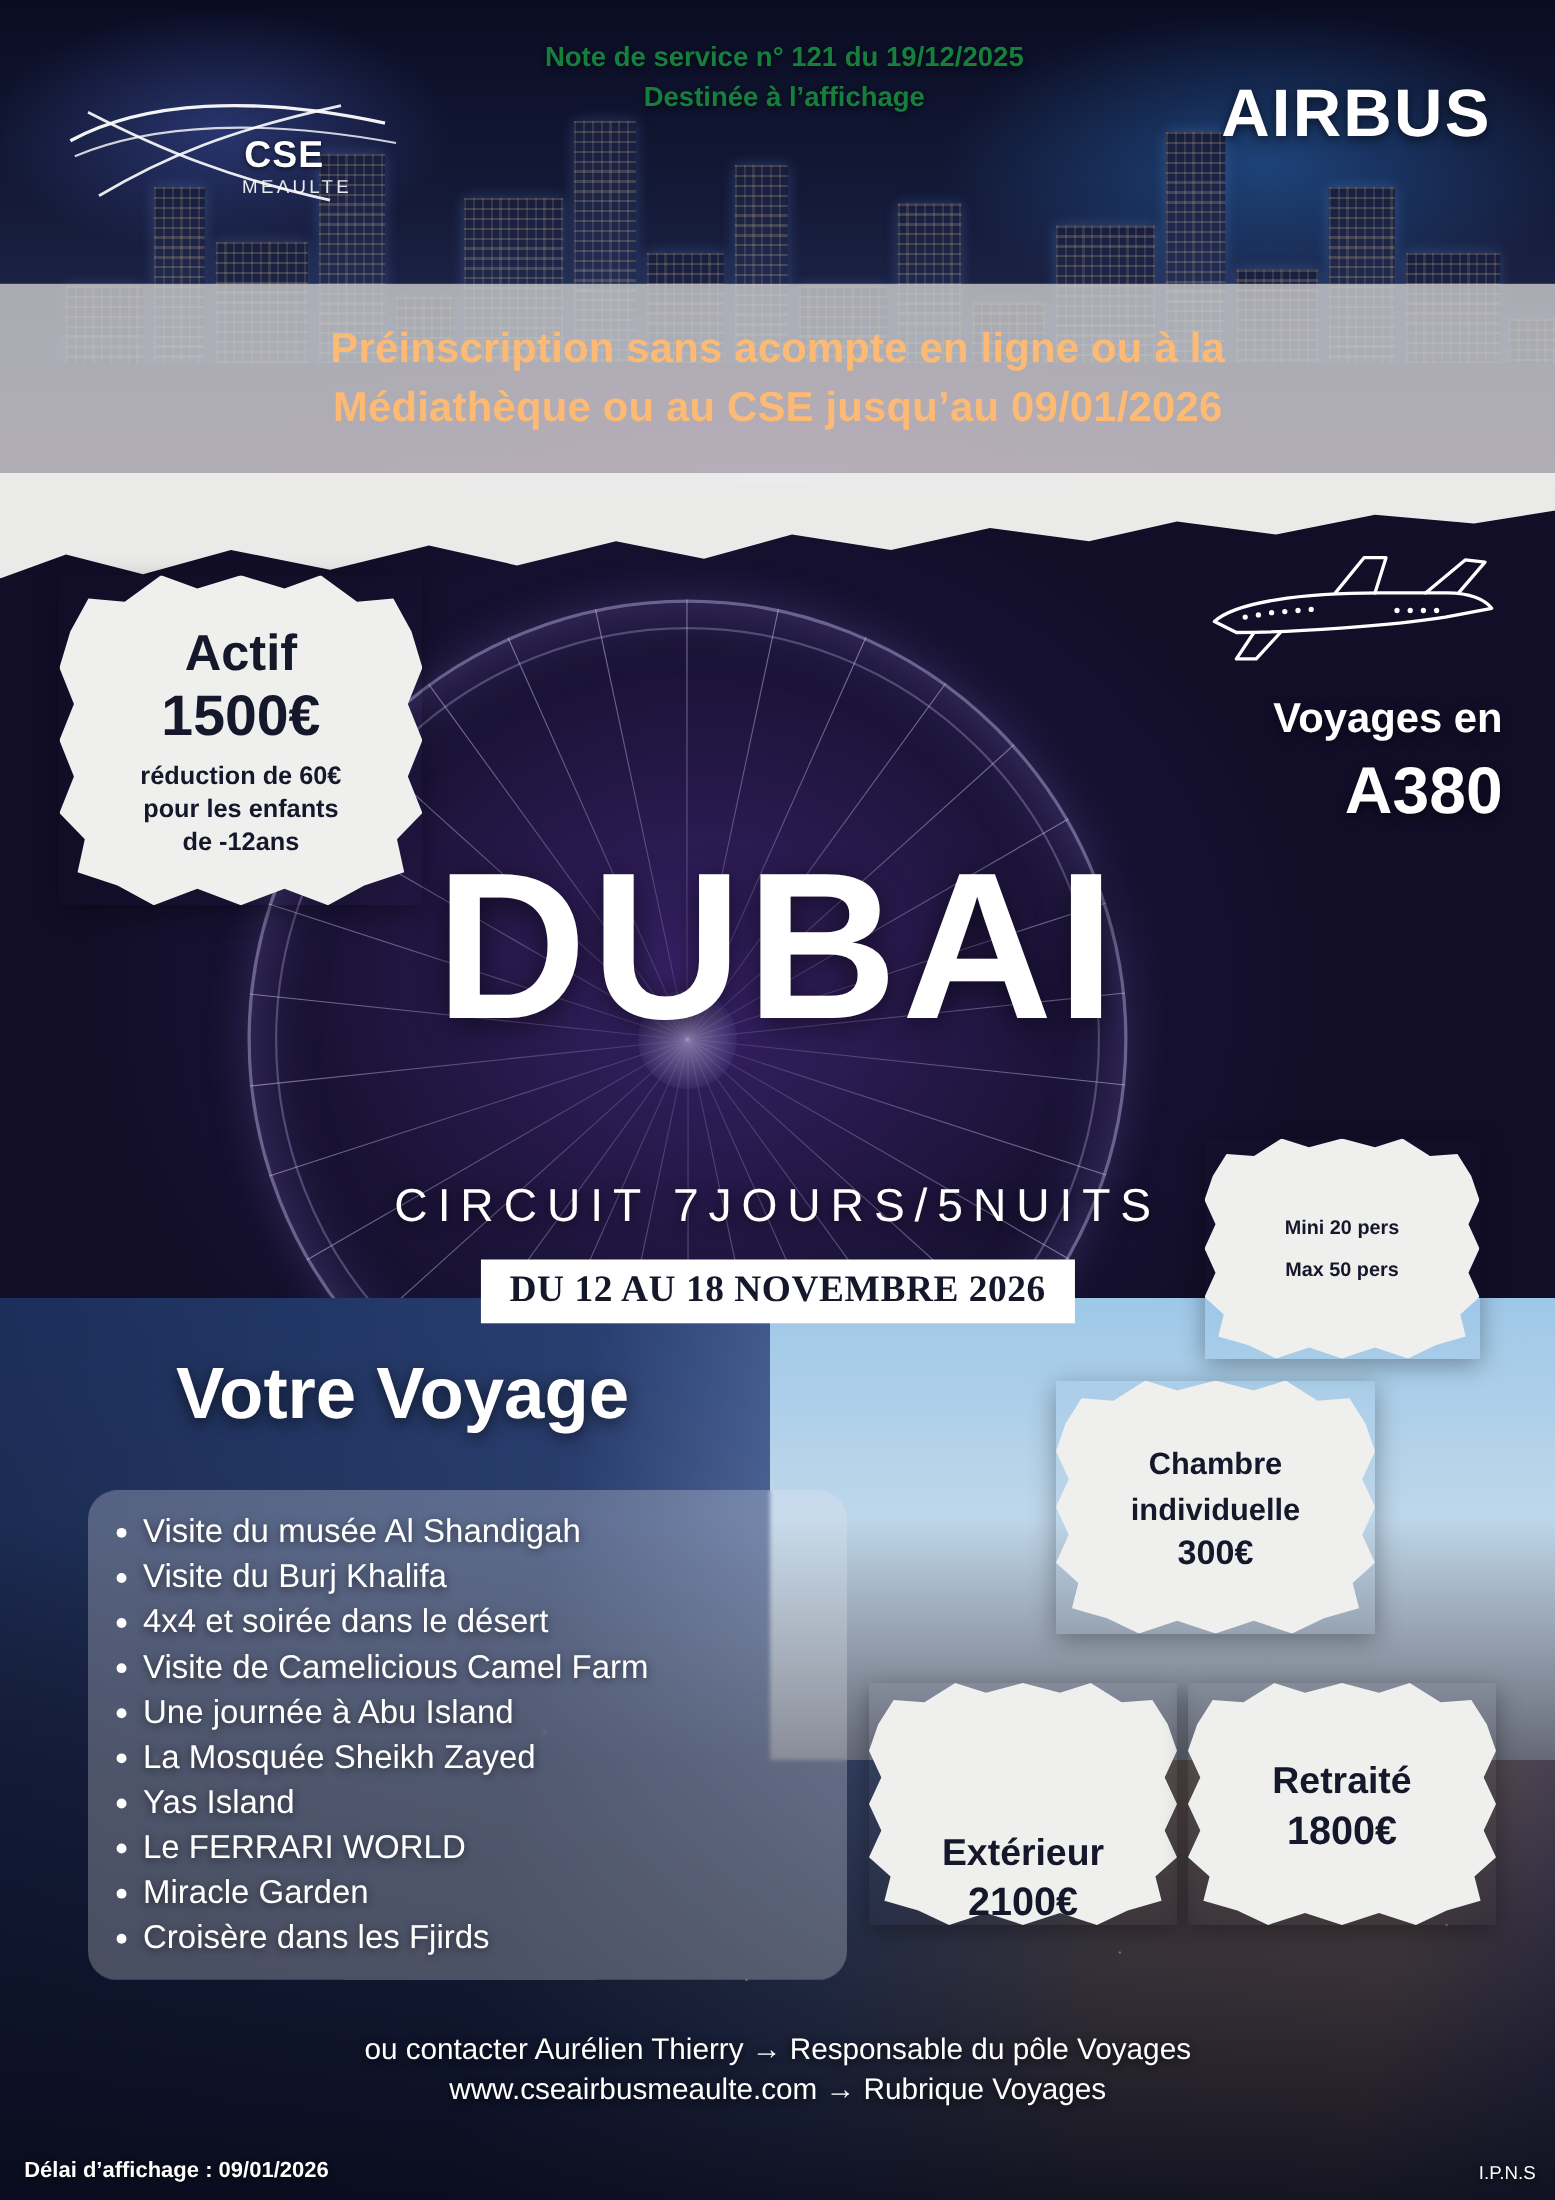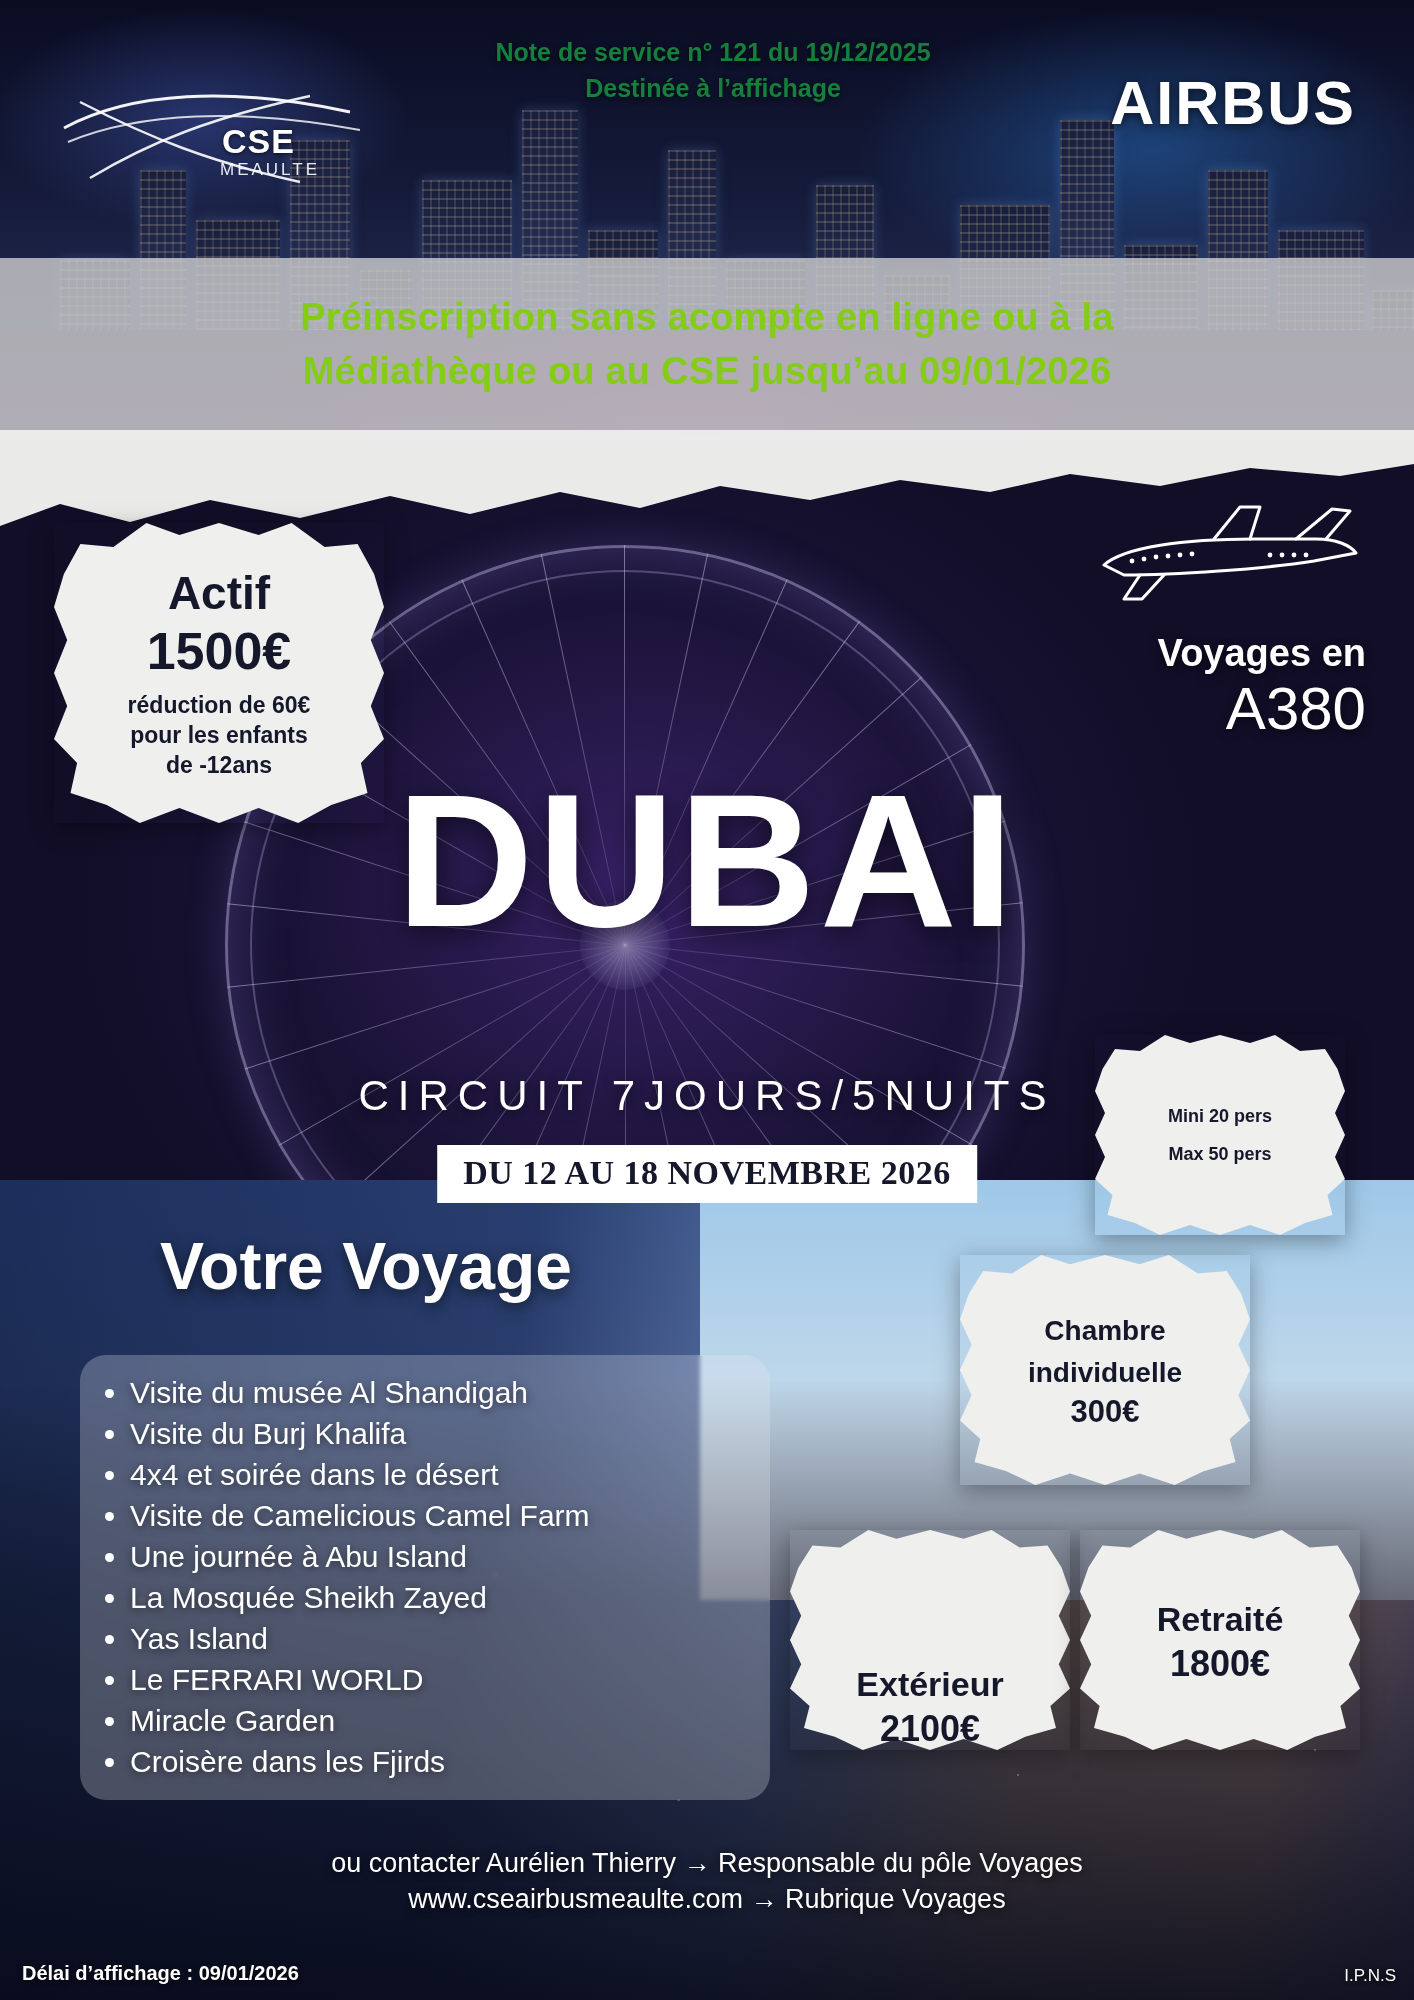--- a/index.html
+++ b/index.html
@@ -199,21 +199,21 @@
     left: 0; top: 258px;
     width: 1414px; height: 172px;
     background: rgba(206,206,206,0.80);
     display: flex;
     align-items: center;
     justify-content: center;
   }
   .band-text {
     font-size: 38px;
     font-weight: bold;
-    color: #84cc16;
+    color: #fdba74;
     text-align: center;
     line-height: 54px;
     letter-spacing: .2px;
   }
 
   
   .blob {
     position: absolute;
     background: #efefed;
     color: #15172b;
@@ -267,21 +267,21 @@
 
   
   .a380 {
     position: absolute;
     right: 48px; top: 630px;
     text-align: right;
     color: #fff;
     text-shadow: 0 3px 10px rgba(0,0,0,.6);
   }
   .a380 .l1 { font-size: 38px; font-weight: bold; line-height: 46px; }
-  .a380 .l2 { font-size: 60px; font-weight: normal; line-height: 66px; }
+  .a380 .l2 { font-size: 60px; font-weight: bold; line-height: 66px; margin-top: 10px; }
   .plane-icon {
     position: absolute;
     right: 40px; top: 495px;
     width: 310px; height: 120px;
   }
 
   
   .dubai {
     position: absolute;
     left: 0; top: 760px;

